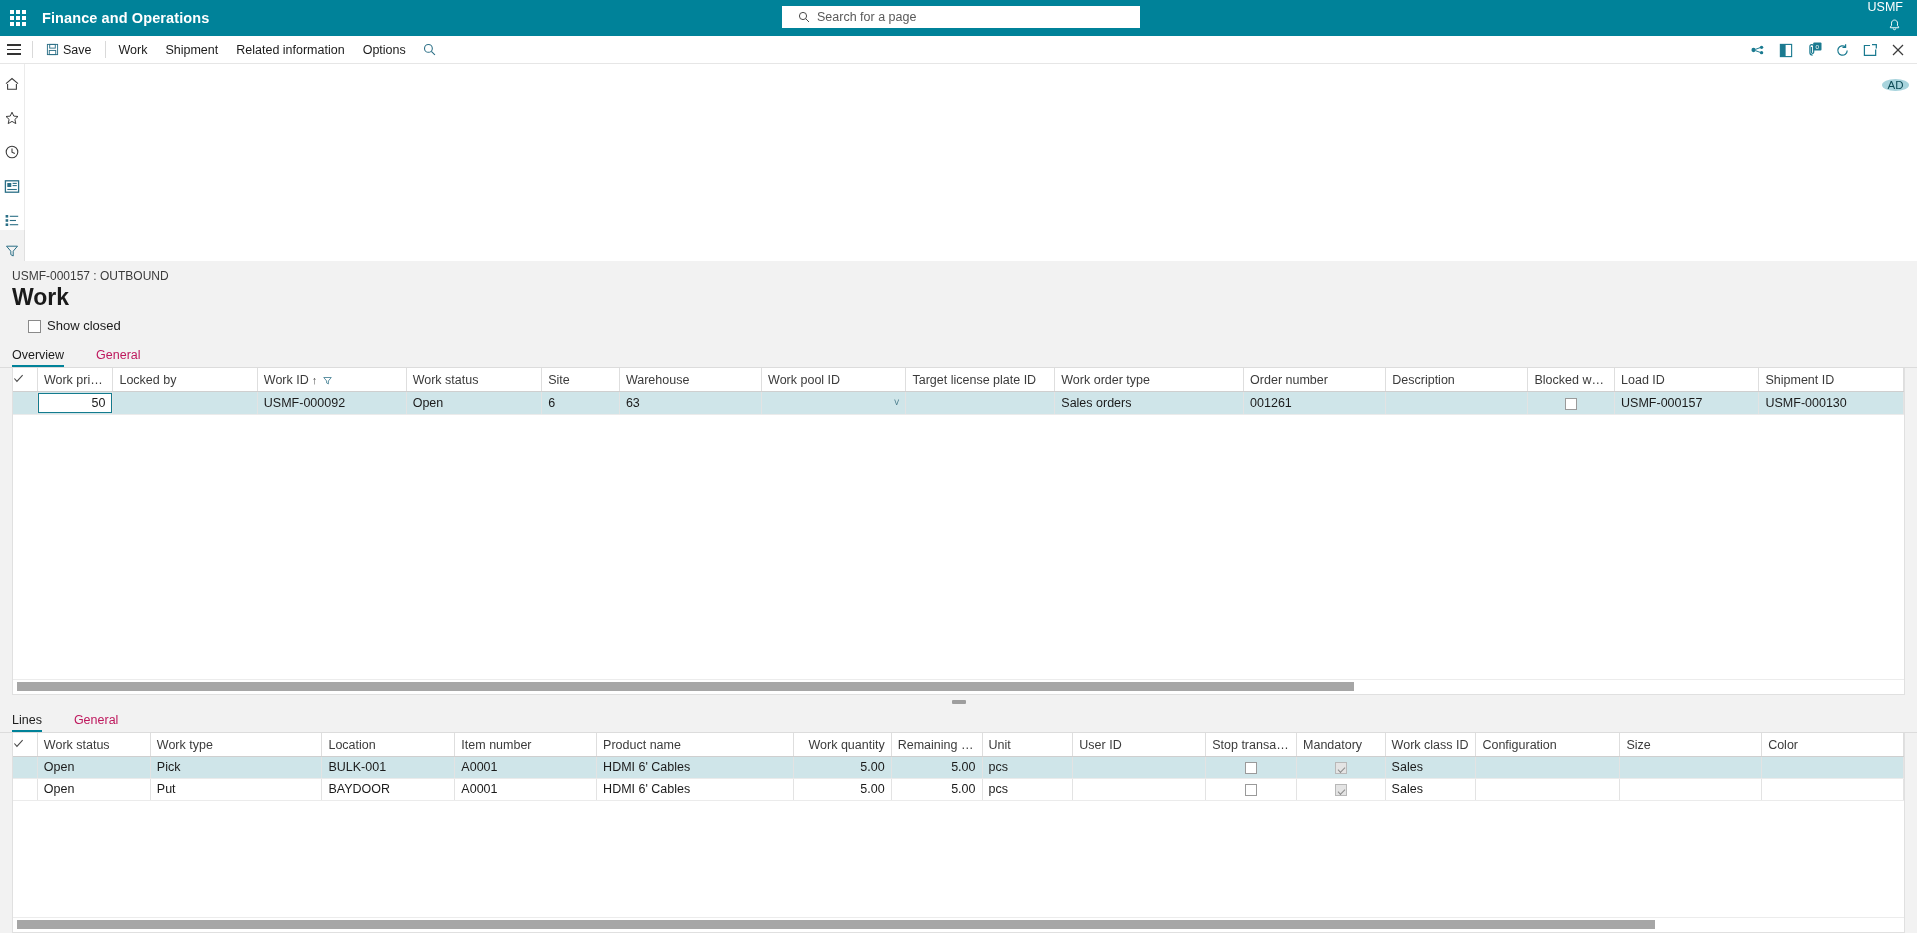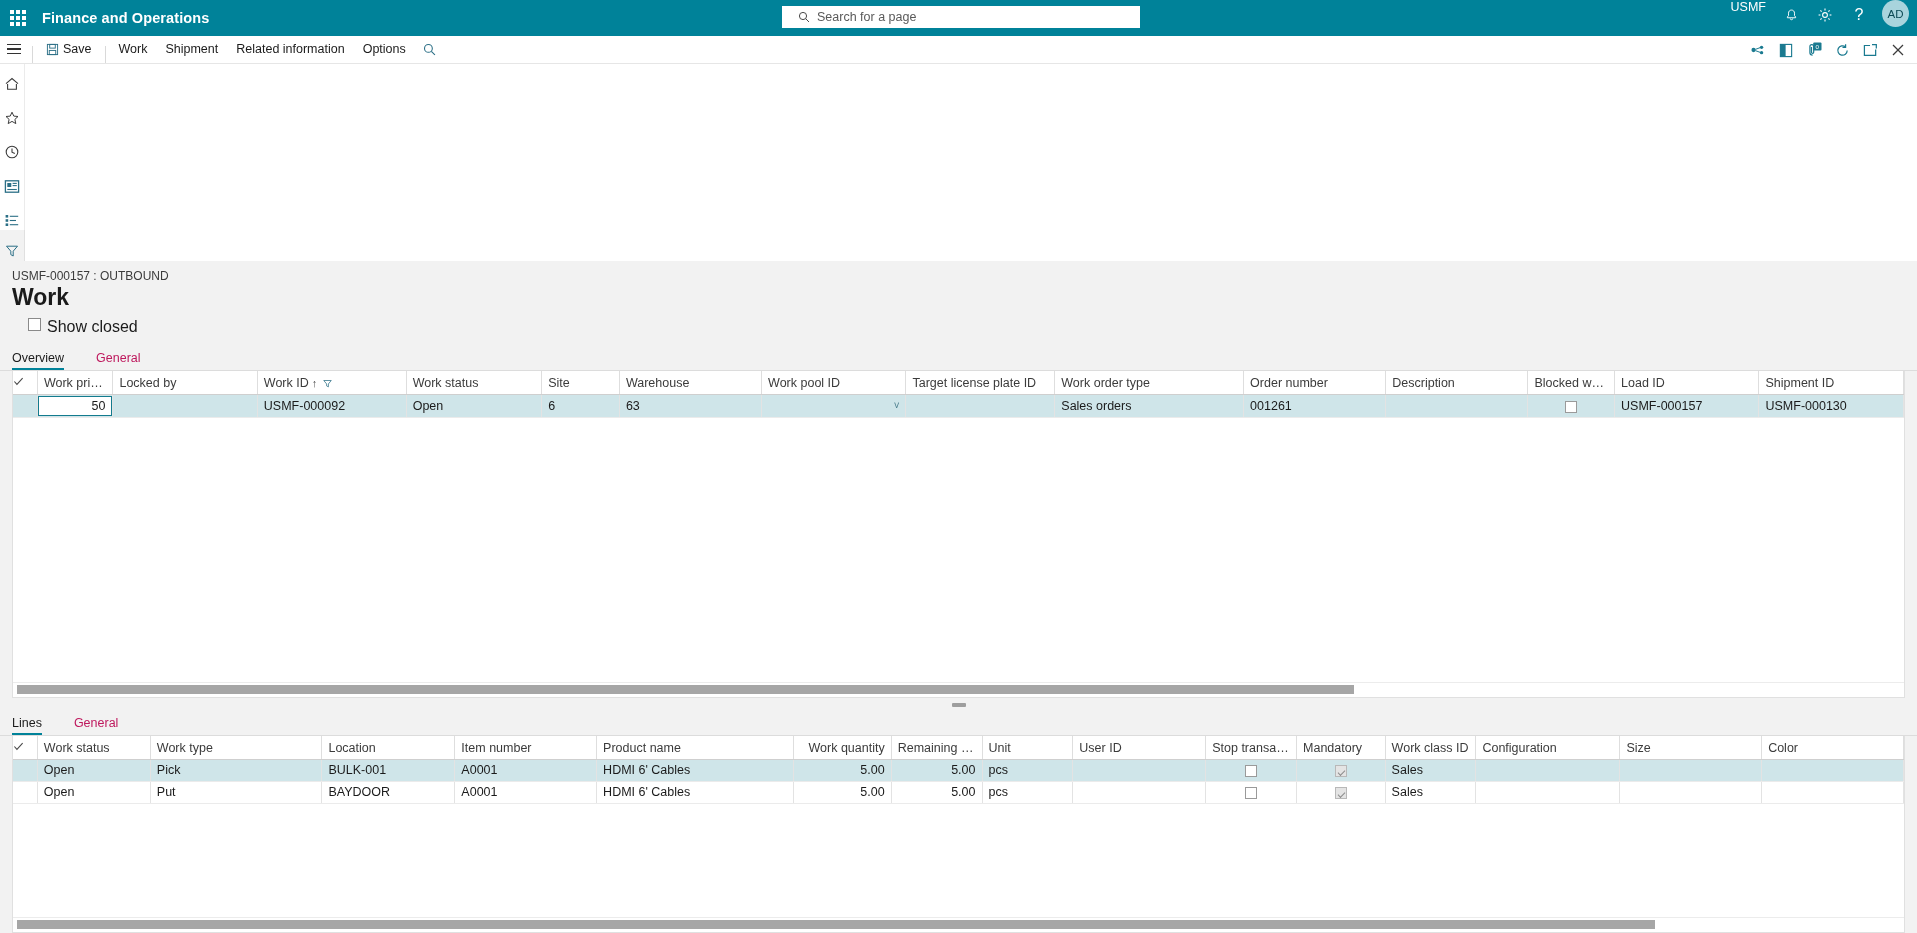--- a/index.html
+++ b/index.html
@@ -62,22 +62,23 @@
     color: #3b3b3b;
     width: 100%;
     background: transparent;
   }
   .nav-search input::placeholder { color: #5a5a5a; }
   .nav-right {
     position: absolute;
     right: 8px; top: 0;
     height: 36px;
     display: flex;
-    align-items: flex-start;
+    align-items: flex-end;
     gap: 4px;
+    flex-direction: column;
   }
   .nav-company {
     font-size: 12.5px;
     margin-right: 6px;
     white-space: nowrap;
   }
   .nav-ico {
     width: 30px; height: 30px;
     display: flex; align-items: center; justify-content: center;
     cursor: pointer;
@@ -92,21 +93,21 @@
     margin-left: 4px;
     cursor: pointer;
   }
 
   
   .cmd-bar {
     height: 28px;
     background: #ffffff;
     border-bottom: 1px solid #e6e6e6;
     display: flex;
-    align-items: flex-end;
+    align-items: center;
     position: relative;
   }
   .hamburger {
     width: 28px; height: 28px;
     display: flex; flex-direction: column; align-items: center; justify-content: center;
     gap: 3px;
     cursor: pointer;
   }
   .hamburger i { width: 14px; height: 1.5px; background: #333; display:block; }
   .cmd-sep { width: 1px; height: 17px; background: #d9d9d9; margin: 0 4px; }
@@ -168,22 +169,22 @@
   .page-head { padding: 8px 12px 0 12px; }
   .breadcrumb { font-size: 12px; color: #3b3b3b; margin-bottom: 1px; }
   .page-title {
     font-size: 23px;
     font-weight: bold;
     color: #1b1b1b;
     margin: 0 0 8px 0;
     line-height: 1.15;
   }
   .showclosed-row {
-    display: flex; align-items: flex-start;
-    font-size: 16px;
+    display: flex; align-items: flex-end;
+    font-size: 13px;
     margin-bottom: 11px;
     cursor: pointer;
     width: max-content;
     padding-left: 16px;
   }
   .cb {
     width: 13px; height: 13px;
     border: 1px solid #8a8a8a;
     background: #ffffff;
     margin-right: 6px;

